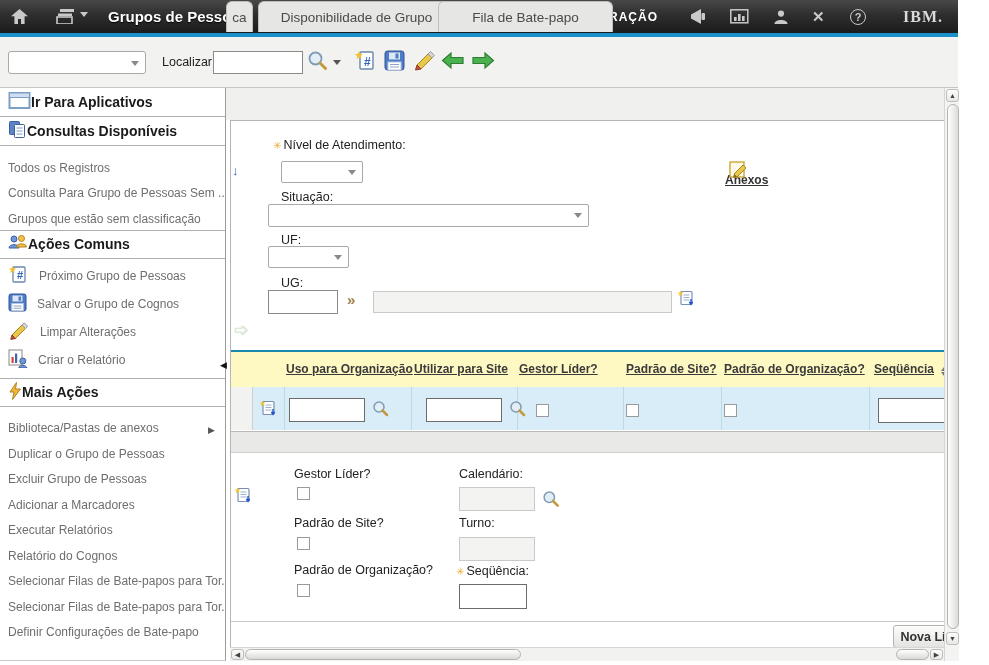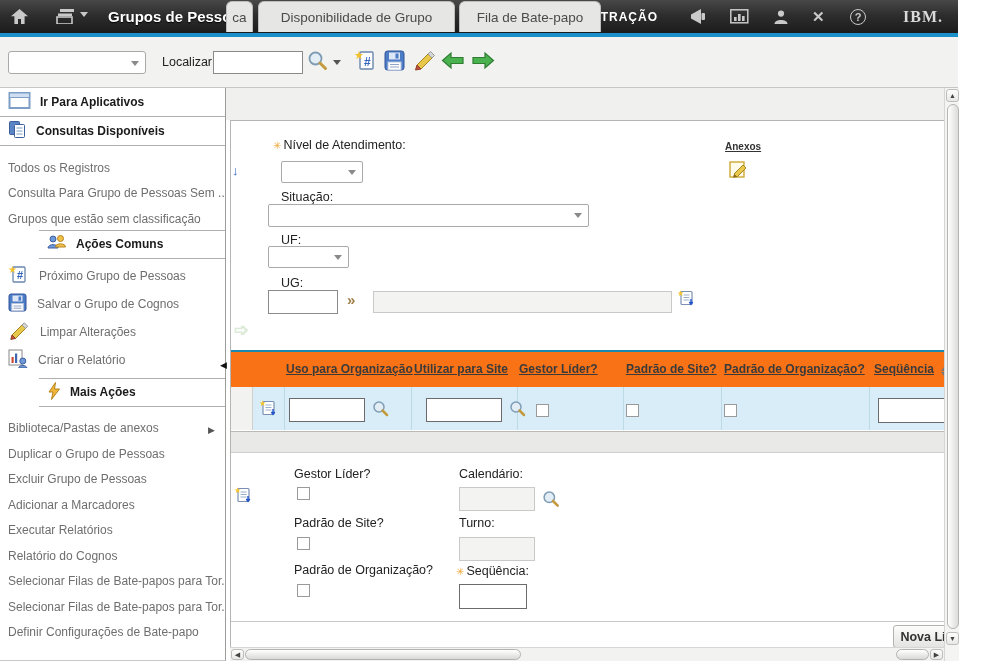--- a/index.html
+++ b/index.html
@@ -30,48 +30,48 @@
   .combo { background:#fff; border:1px solid #a9a9a7; border-radius:3px; position:relative; }
   .combo:after { content:""; position:absolute; right:6px; top:9px;
     border:4px solid transparent; border-top:5px solid #8a8a8a; }
   .lbl { font-size:12.5px; color:#222; white-space:nowrap; }
   .ti { background:#fff; border:1px solid #6b6b6b; font:12px "Liberation Sans",sans-serif; padding:2px 4px; }
   .ro { background:#f3f3f1; border:1px solid #c9c9c7; }
 
   
   .sidebar { left:0; top:88px; width:226px; height:573px; background:#fff;
     border-right:1px solid #9c9c9a; border-bottom:1px solid #c9c9c7; z-index:30; overflow:hidden; }
-  .sb-header { display:flex; align-items:center; gap:9px; height:29px; padding-left:8px;
-    border-bottom:1px solid #b0b0ae; font-weight:bold; font-size:12px; color:#1a1a1a; background:#fff; }
+  .sb-header { display:flex; align-items:center; height:29px; padding-left:8px;
+    border-bottom:1px solid #b0b0ae; font-weight:bold; font-size:14px; color:#1a1a1a; background:#fff; }
   .sb-item { height:25.5px; display:flex; align-items:flex-end; padding-left:8px; color:#6e6e6e;
     font-size:12px; cursor:pointer; white-space:nowrap; }
   .sb-item-ic { height:28px; display:flex; align-items:center; gap:10px; padding-left:8px;
     color:#6e6e6e; font-size:12px; cursor:pointer; white-space:nowrap; }
-  .sb-sep { border-top:1px solid #b0b0ae;margin-left:39px; }
+  .sb-sep { border-top:1px solid #b0b0ae; }
   .submenu-arrow { margin-left:auto; margin-right:10px; font-size:9px; color:#555; }
   .collapse-handle { left:220px; top:360px; z-index:40; font-size:9px; color:#111; cursor:pointer; }
 
   
   .tabstrip { left:226px; top:88px; width:718px; height:32px; background:#f0f0ee; z-index:5; }
   .tab { position:absolute; top:1px; height:31px; background:#e6e6e4; border:1px solid #bdbdbb;
     border-bottom:none; border-radius:6px 6px 0 0; color:#4a4a4a; font-size:13.5px;
     display:flex; align-items:center; justify-content:center; cursor:pointer; z-index:6; }
 
   
   .panel { left:230px; top:120px; width:714px; height:527px; background:#fff;
     border-top:1px solid #b5b5b3; border-left:1px solid #b5b5b3; z-index:4; overflow:hidden; }
   .panel .abs { position:absolute;text-align:center; }
   .star { color:#efa93c; font-size:10px; margin-right:2px; }
   .sel { background:#fff; border:1px solid #a9a9a7; border-radius:2px; position:relative; cursor:pointer; }
   .sel:after { content:""; position:absolute; right:6px; top:8px;
     border:4px solid transparent; border-top:5px solid #8a8a8a; }
   .chevrons { color:#a08048; font-weight:bold; font-size:15px; cursor:pointer; }
-  .link { color:#333; text-decoration:underline; font-size:10px; cursor:pointer; }
+  .link { color:#333; text-decoration:underline; font-size:12px; cursor:pointer;margin-top:32px; }
   .bluebar { background:#1a87ae; }
-  .thead-row { background:#f97316; }
+  .thead-row { background:#fef9c3; }
   .th { font-weight:bold; color:#3a3a3a; font-size:12px; text-decoration:underline; white-space:nowrap; cursor:pointer; }
   .filter-row { background:#d8edf7; }
   .fsep { width:1px; background:#bcd9e6; }
   .cb { width:13px; height:13px; background:#fff; border:1px solid #9a9a9a; cursor:pointer; }
   .grayband { background:#e9e9e7; border-top:1px solid #b9b9b7; border-bottom:1px solid #cfcfcd; }
   .btn { background:linear-gradient(#fdfdfc,#e3e3e1); border:1px solid #b3b3b1; border-radius:3px;
     font-weight:bold; color:#333; font-size:12.5px; display:flex; align-items:center;
     justify-content:center; cursor:pointer; white-space:nowrap; overflow:hidden; }
   .sort { display:inline-flex; flex-direction:column; vertical-align:middle; margin-left:4px; gap:1px; }
   .s-up { width:0; height:0; border:3.5px solid transparent; border-bottom:4px solid #777; }
@@ -190,21 +190,21 @@
     </span>
   </div>
 
   <div class="abs tabstrip"></div>
   <div class="tab" style="left:226px;width:27px">
       <span>ca</span>
     </div>
   <div class="tab" style="left:258px;width:197px">
       <span>Disponibilidade de Grupo</span>
     </div>
-  <div class="tab" style="left:459px;width:142px">
+  <div class="tab" style="left:438px;width:175px">
       <span>Fila de Bate-papo</span>
     </div>
 
   <div class="abs panel">
 
     <span class="abs dl-arrow" style="left:1px;top:42px">↓</span>
 
     <div class="abs lbl" style="left:42px;top:17px">
       <span class="star">✳</span><span>Nível de Atendimento:</span>
     </div>

